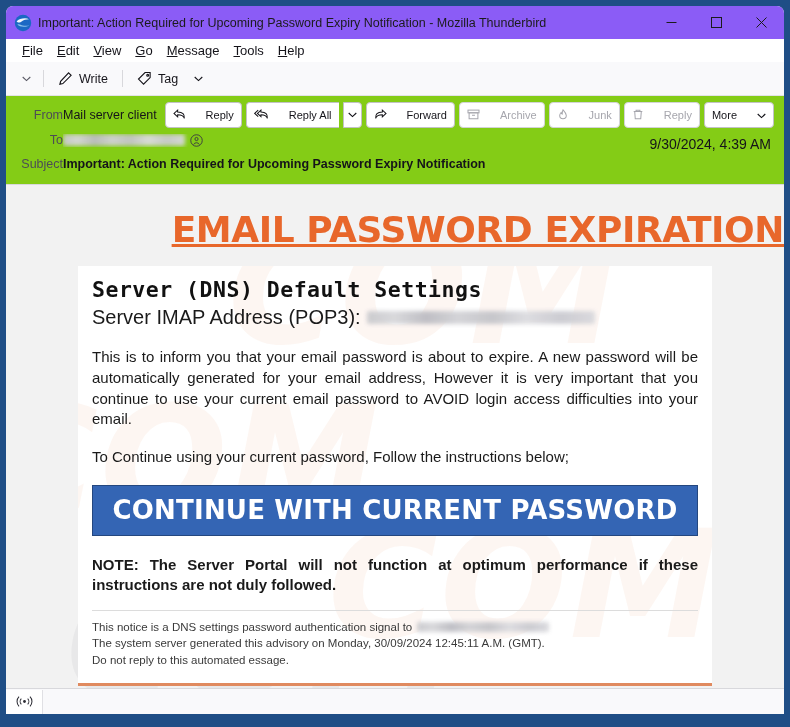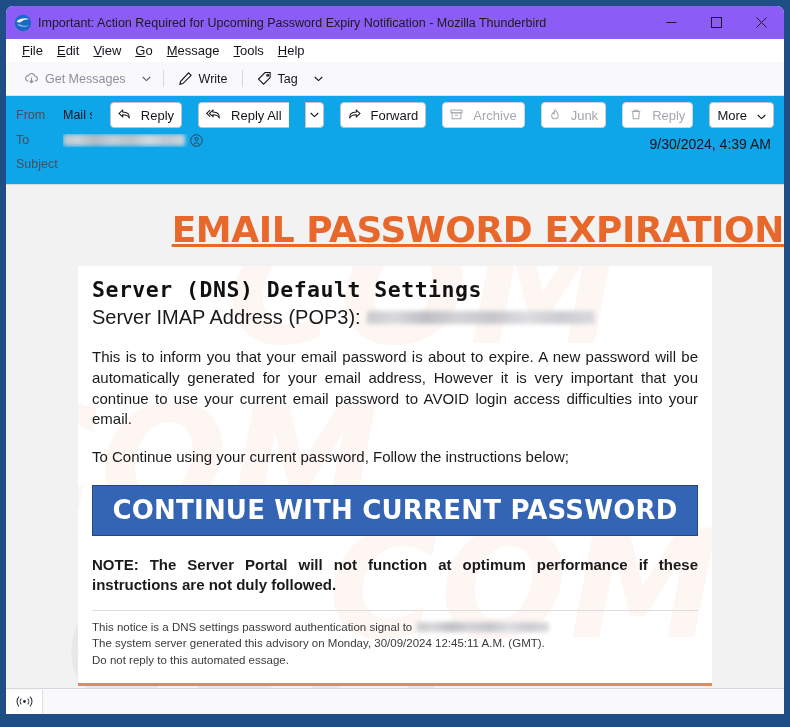--- a/index.html
+++ b/index.html
@@ -112,24 +112,25 @@
     width: 1px;
     height: 17px;
     background: #d8d8dc;
     margin: 0 4px;
   }
   .caret { display: flex; align-items: center; padding: 4px 6px; }
 
   
   .msghdr {
     flex: 0 0 auto;
-    background: #0ea5e9;
+    background: #84cc16;
     border-bottom: 1px solid #d8d8dc;
     padding: 6px 10px 8px 10px;
     font-size: 12.5px;
+    text-align: right;
   }
   .hrow {
     display: flex;
     align-items: center;
     min-height: 24px;
   }
   .hlabel {
     width: 47px;
     flex: 0 0 47px;
     color: #4d4d55;
@@ -160,30 +161,29 @@
   .hdr-actions {
     display: flex;
     align-items: center;
     gap: 4px;
     flex: 0 0 auto;
     margin-left: 6px;
   }
   .abtn {
     display: flex;
     align-items: center;
-    gap: 10px;
+    gap: 20px;
     border: 1px solid #c2c2c6;
     background: #ffffff;
     border-radius: 4px;
     padding: 2px 7px;
     height: 20px;
-    font-size: 13px;
+    font-size: 11px;
     color: #15141a;
     white-space: nowrap;
-    margin-left: 12px;
   }
   .abtn.dim { color: #a6a6ad; border-color: #d3d3d7; }
   .abtn.joined-l { border-right: none; border-radius: 4px 0 0 4px; }
   .abtn.joined-r { border-radius: 0 4px 4px 0; padding: 2px 4px; }
   .datecell {
     margin-left: auto;
     color: #15141a;
     font-size: 14px;
     padding-right: 3px;
     white-space: nowrap;
@@ -372,29 +372,20 @@
     <span><span class="mnem">F</span>ile</span>
     <span><span class="mnem">E</span>dit</span>
     <span><span class="mnem">V</span>iew</span>
     <span><span class="mnem">G</span>o</span>
     <span><span class="mnem">M</span>essage</span>
     <span><span class="mnem">T</span>ools</span>
     <span><span class="mnem">H</span>elp</span>
   </div>
 
   <div class="toolbar">
-    <div class="tbtn dim">
-      <span class="gl">
-        <svg width="15" height="15" viewBox="0 0 16 16" fill="none" stroke="#8f8f9d" stroke-width="1.2">
-          <path d="M4.4 10.8a2.9 2.9 0 0 1 .3-5.8 3.6 3.6 0 0 1 6.9.6 2.6 2.6 0 0 1 .2 5.2"></path>
-          <path d="M8 7v5.3M6 10.4 8 12.5l2-2.1"></path>
-        </svg>
-      </span>
-      <span>Get Messages</span>
-    </div>
     <span class="caret">
       <svg width="9" height="6" viewBox="0 0 9 6">
           <path d="M0.7 1 L4.5 4.6 L8.3 1" fill="none" stroke="#5b5b66" stroke-width="1.1"></path>
         </svg>
     </span>
     <div class="tb-sep"></div>
     <div class="tbtn">
       <span class="gl">
         <svg width="15" height="15" viewBox="0 0 16 16" fill="none" stroke="#15141a" stroke-width="1.2">
           <path d="M11.3 1.9 14 4.6 5.2 13.4 2 14.2l.8-3.2z"></path>
@@ -505,20 +496,21 @@
               <circle cx="7" cy="5.4" r="1.7" fill="none" stroke="#3a3a42" stroke-width="1"></circle>
               <path d="M3.9 11.4a3.4 3.4 0 0 1 6.2 0" fill="none" stroke="#3a3a42" stroke-width="1"></path>
             </svg>
         </span>
       </span>
       <span class="datecell">9/30/2024, 4:39 AM</span>
     </div>
 
     <div class="hrow">
       <span class="hlabel">Subject</span>
+      <span class="hvalue subject">Important: Action Required for Upcoming Password Expiry Notification</span>
     </div>
 
   </div>
 
   <div class="bodyarea">
 
     <div class="watermark">
       <span class="wm-txt wm-1">COM</span>
       <span class="wm-txt wm-2">COM</span>
       <span class="wm-txt wm-3">COM</span>

